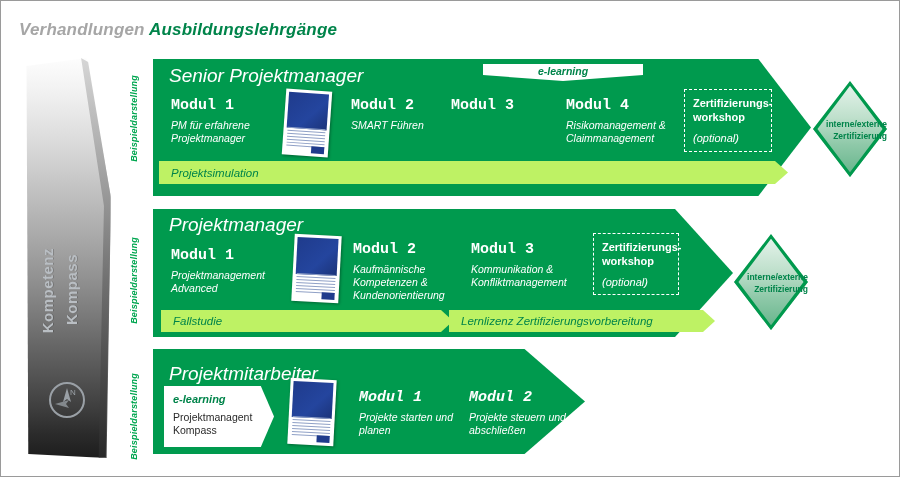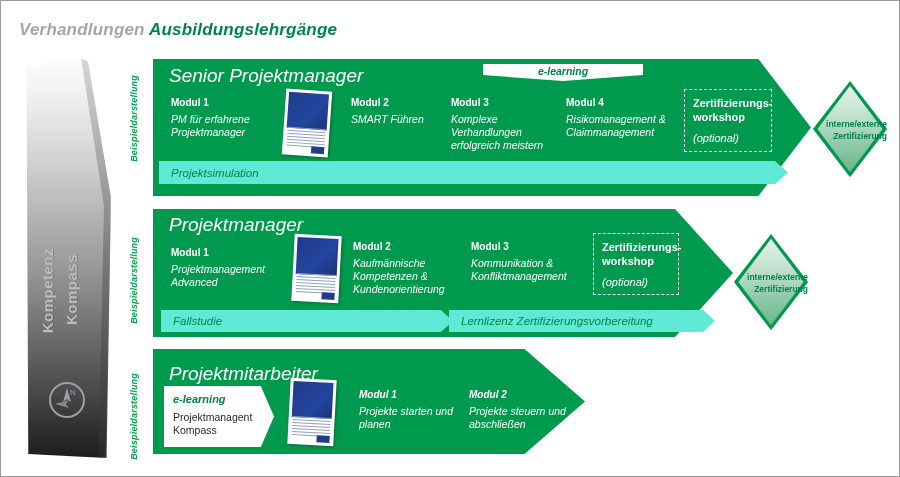--- a/index.html
+++ b/index.html
@@ -101,21 +101,21 @@
     position:absolute;
     color:#ffffff;font-style:italic;font-weight:normal;
     font-size:19px;white-space:nowrap;
   }
   #title-senior{left:168px;top:64px;}
   #title-manager{left:168px;top:213px;}
   #title-mitarbeiter{left:168px;top:362px;}
 
   
   .mod{position:absolute;color:#ffffff;width:118px;}
-  .mod .mod-h{font-weight:bold;font-size:10px;margin-bottom:5px;white-space:nowrap;}
+  .mod .mod-h{font-weight:bold;font-size:15px;margin-bottom:5px;white-space:nowrap;font-family:Liberation Mono, monospace;}
   .mod .mod-b{font-size:10.5px;line-height:1.22;font-style:italic;}
   .mod.ital .mod-h{font-style:italic;}
 
   #s-mod1{left:170px;top:96px;}
   #s-mod2{left:350px;top:96px;}
   #s-mod3{left:450px;top:96px;width:115px;}
   #s-mod4{left:565px;top:96px;width:118px;}
 
   #m-mod1{left:170px;top:246px;width:125px;}
   #m-mod2{left:352px;top:240px;width:118px;}
@@ -148,21 +148,21 @@
     position:absolute;border:1.5px dashed #ffffff;color:#ffffff;
     padding:7px 8px 8px 8px;box-sizing:border-box;
   }
   .cert-box .cb-h{font-weight:bold;font-size:11px;line-height:1.25;}
   .cert-box .cb-o{font-style:italic;font-size:11px;margin-top:7px;}
   #cert-senior{left:683px;top:88px;width:88px;height:63px;}
   #cert-manager{left:592px;top:232px;width:86px;height:62px;}
 
   
   .chev{
-    position:absolute;background:#5eead4;
+    position:absolute;background:#bef264;
     color:#00844a;font-style:italic;font-size:11.5px;
     display:flex;align-items:center;
   }
   .chev span{padding-left:12px;white-space:nowrap;}
   #chev-projektsim{
     left:158px;top:160px;width:629px;height:23px;
     clip-path:polygon(0 0, calc(100% - 13px) 0, 100% 50%, calc(100% - 13px) 100%, 0 100%);
   }
   #chev-fallstudie{
     left:160px;top:309px;width:292px;height:22px;
@@ -240,21 +240,20 @@
   <div class="mod" id="s-mod1">
     <div class="mod-h">Modul 1</div>
     <div class="mod-b">PM für erfahrene Projektmanager</div>
   </div>
   <div class="mod" id="s-mod2">
     <div class="mod-h">Modul 2</div>
     <div class="mod-b">SMART Führen</div>
   </div>
   <div class="mod" id="s-mod3">
     <div class="mod-h">Modul 3</div>
-    <div class="mod-b">Komplexe Verhandlungen erfolgreich meistern</div>
   </div>
   <div class="mod" id="s-mod4">
     <div class="mod-h">Modul 4</div>
     <div class="mod-b">Risikomanagement &amp; Claimmanagement</div>
   </div>
 
   <div class="broch" id="broch-1">
     <div class="cover"></div>
     <div class="lines">
       <i></i>

